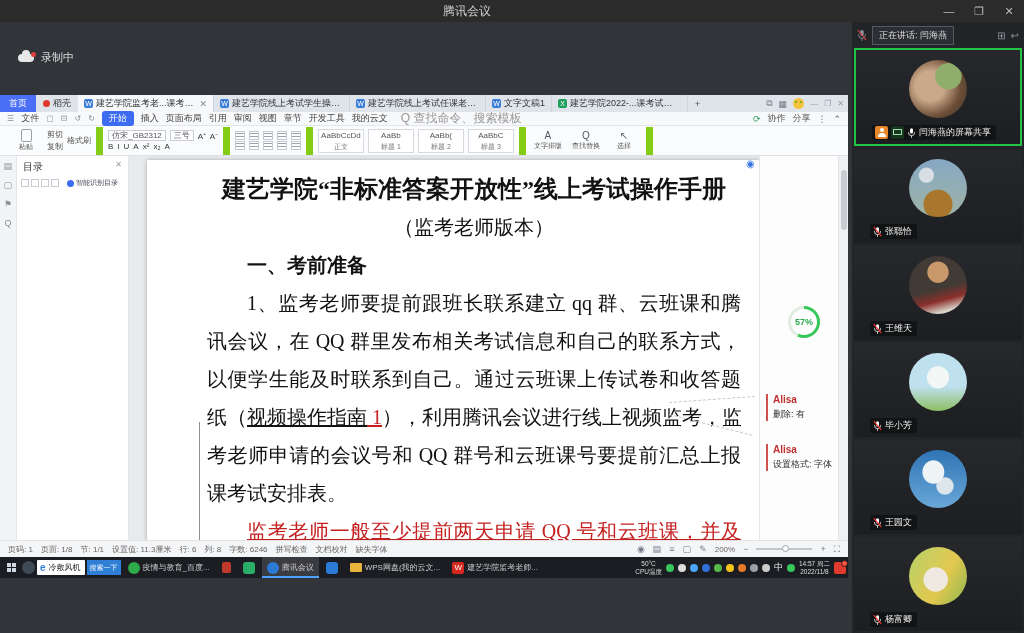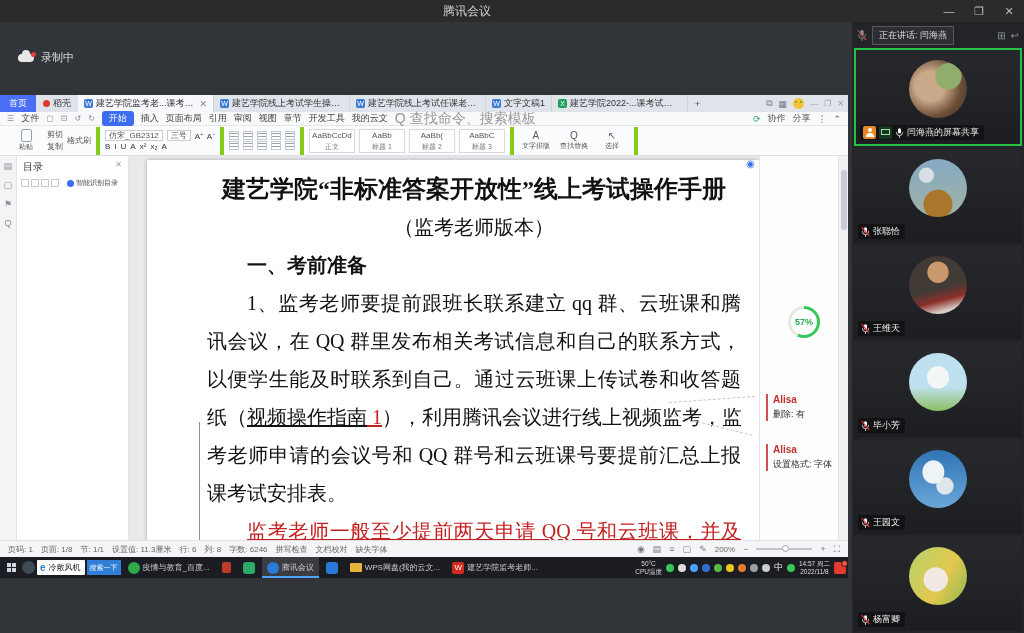--- a/index.html
+++ b/index.html
@@ -44,28 +44,28 @@
   .smiley { width:11px; height:11px; border-radius:50%; background:#f5c33b; position:relative; }
   .smiley::before { content:""; position:absolute; left:2px; top:3px; width:2px; height:2px; background:#5a3; border-radius:50%;
                     box-shadow:5px 0 0 #5a3; }
   .tabright .wc { font-size:8px; color:#99a; }
 
   
   .menubar { height:14px; background:#f8f9fb; border-bottom:1px solid #e4e6ea; display:flex; align-items:center;
              gap:7px; padding:0 7px; font-size:9px; color:#444; }
   .menubar .mico { color:#8a8f98; font-size:8px; }
   .mitem.on { background:#3c6df0; color:#fff; border-radius:3px; padding:1px 7px; }
-  .findbox { color:#999; font-size:14px; }
+  .findbox { color:#999; font-size:12px; margin-left:6px; }
   .menuright { margin-left:auto; display:flex; gap:7px; align-items:center; color:#555; }
   .menuright .g { color:#2ea35b; }
 
   
   .ribbon { height:30px; background:#fbfcfd; border-bottom:1px solid #dcdfe3; display:flex; align-items:center;
             font-size:8px; color:#555; padding:0 4px; }
-  .rgroup { display:flex; align-items:center; gap:4px; padding:0 5px; height:28px; border-right:4px solid #84cc16; }
+  .rgroup { display:flex; align-items:center; gap:4px; padding:0 5px; height:28px; border-right:7px solid #84cc16; }
   .vcol { display:flex; flex-direction:column; justify-content:center; gap:1px; }
   .pastico { width:11px; height:13px; border:1px solid #97a0ac; border-radius:2px; margin:0 auto; }
   .fbox { border:1px solid #c9ced6; background:#fff; padding:0 3px; height:11px; line-height:10px; white-space:nowrap; }
   .glyphrow { display:flex; gap:4px; align-items:center; }
   .fmtg { font-size:8px; color:#333; }
   .ricon { width:10px; height:9px; border:1px solid #c3c9d1;
            background:repeating-linear-gradient(#fff 0 1px, #9aa3ae 1px 2px, #fff 2px 3px); }
   .stylebox { width:46px; height:24px; border:1px solid #d6dae0; background:#fff; text-align:center; overflow:hidden; }
   .stylebox .s { font-size:8px; line-height:12px; white-space:nowrap; }
   .stylebox .l { font-size:7px; color:#777; line-height:9px; }
@@ -164,21 +164,21 @@
                linear-gradient(#86a8c4, #9fb3a4); }
   .av3 { background:radial-gradient(circle at 50% 28%, #c9996b 0 20%, rgba(0,0,0,0) 22%),
                linear-gradient(165deg, #413a35 55%, #8a2f2a 72%, #d9d2c8 88%); }
   .av4 { background:radial-gradient(circle at 50% 42%, #f2f7f5 0 24%, rgba(0,0,0,0) 26%),
                linear-gradient(#bfe0ee 58%, #8cc063); }
   .av5 { background:radial-gradient(ellipse at 42% 38%, #eef3f6 0 22%, rgba(0,0,0,0) 24%),
                radial-gradient(ellipse at 62% 62%, #dde6ea 0 16%, rgba(0,0,0,0) 18%),
                linear-gradient(#2f74b5, #6aa7d8); }
   .av6 { background:radial-gradient(circle at 46% 56%, #efe9e2 0 26%, rgba(0,0,0,0) 28%),
                linear-gradient(120deg, #b6d26b, #e3c84f 58%, #8cb84f); }
-  .namebar { position:absolute; left:4px; bottom:4px; display:flex; align-items:center; gap:3px;
+  .namebar { position:absolute; left:16px; bottom:4px; display:flex; align-items:center; gap:3px;
              background:rgba(10,10,10,.55); padding:1px 5px 1px 3px; border-radius:2px; color:#eee; font-size:9px;
              white-space:nowrap; max-width:160px; overflow:hidden; }
   .orangeic { width:13px; height:13px; background:#e8862a; border-radius:2px; position:relative; flex:none; }
   .orangeic::before { content:""; position:absolute; left:4.5px; top:2px; width:4px; height:4px; background:#fff; border-radius:50%; }
   .orangeic::after { content:""; position:absolute; left:2.5px; bottom:2px; width:8px; height:4px; background:#fff;
                      border-radius:4px 4px 0 0; }
   .screenic { width:13px; height:13px; background:#17351f; border-radius:2px; position:relative; flex:none; }
   .screenic::before { content:""; position:absolute; inset:3px 2px 4px 2px; border:1px solid #9fe0ae; }
   .micw { flex:none; }
 </style>

